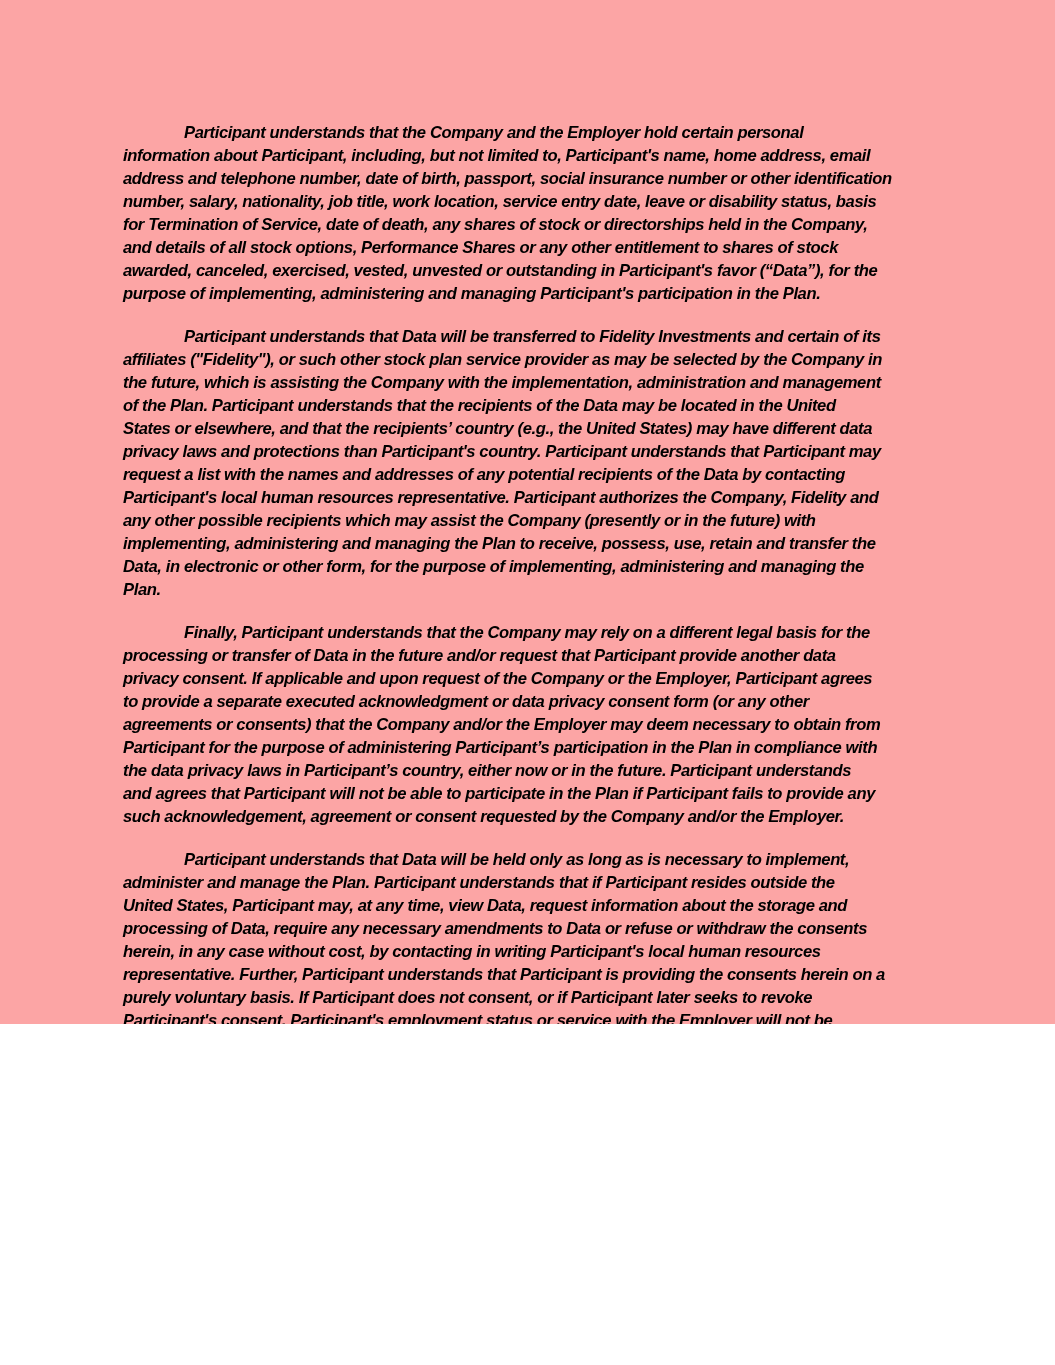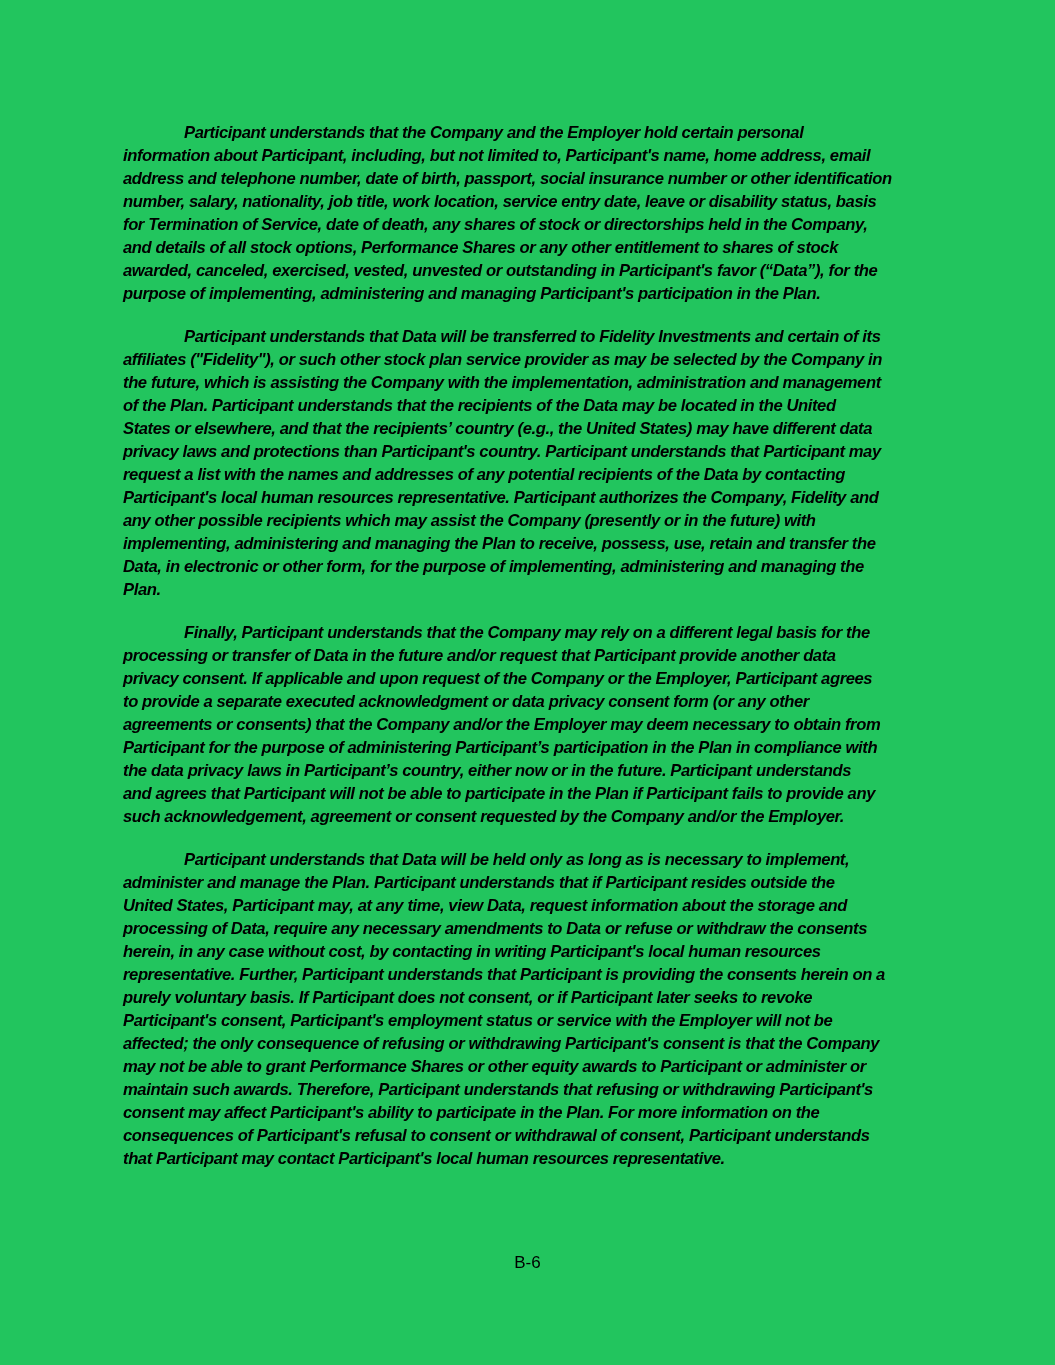--- a/index.html
+++ b/index.html
@@ -3,22 +3,22 @@
 <meta charset="utf-8">
 <style>
   html, body {
     margin: 0;
     padding: 0;
     background: #ffffff;
   }
   .page {
     position: relative;
     width: 1055px;
-    height: 1365px;
-    background: #22c55e;
+    height: 1024px;
+    background: #fca5a5;
     overflow: hidden;
     font-family: "Liberation Sans", sans-serif;
   }
   .doc-body {
     position: absolute;
     left: 123px;
     top: 121px;
     width: 814px;
     color: #000000;
     font-family: "Liberation Sans", sans-serif;

